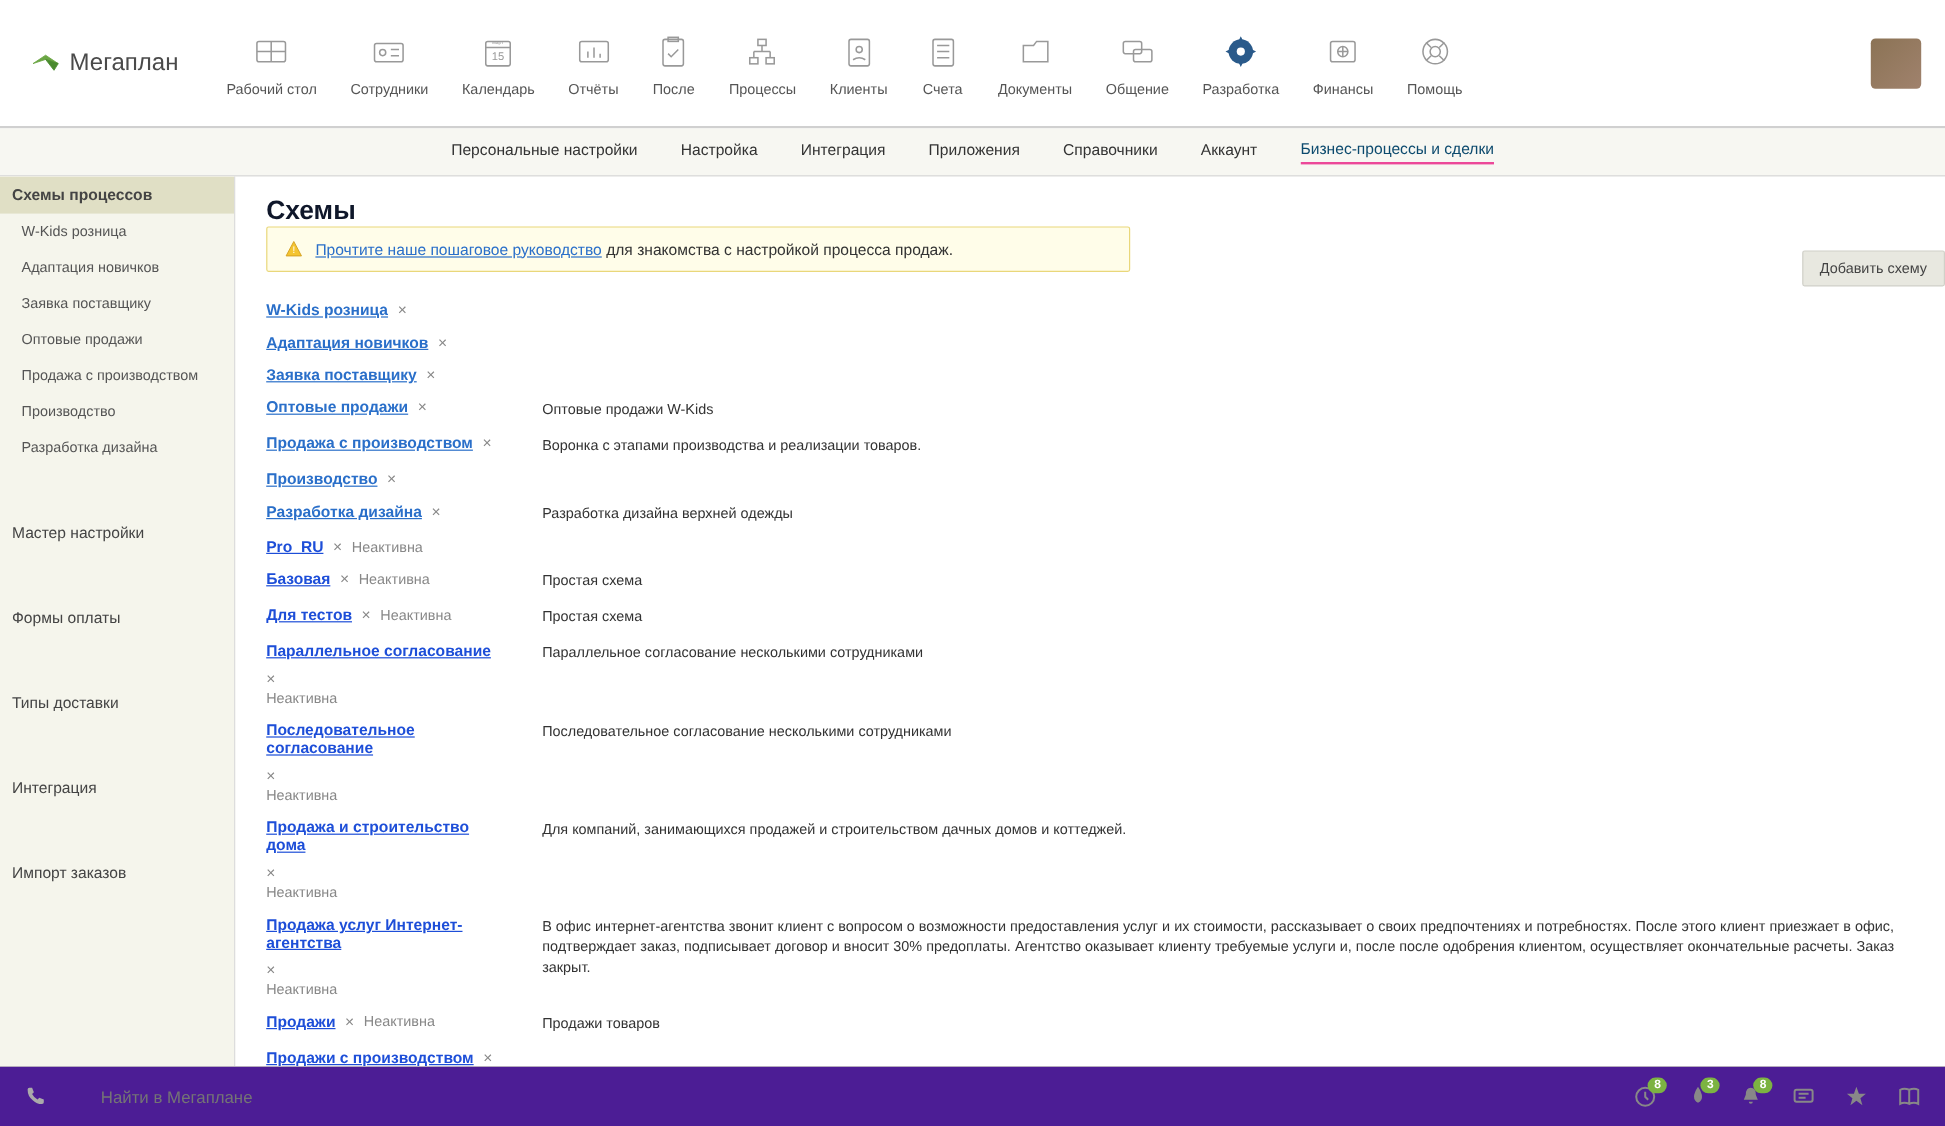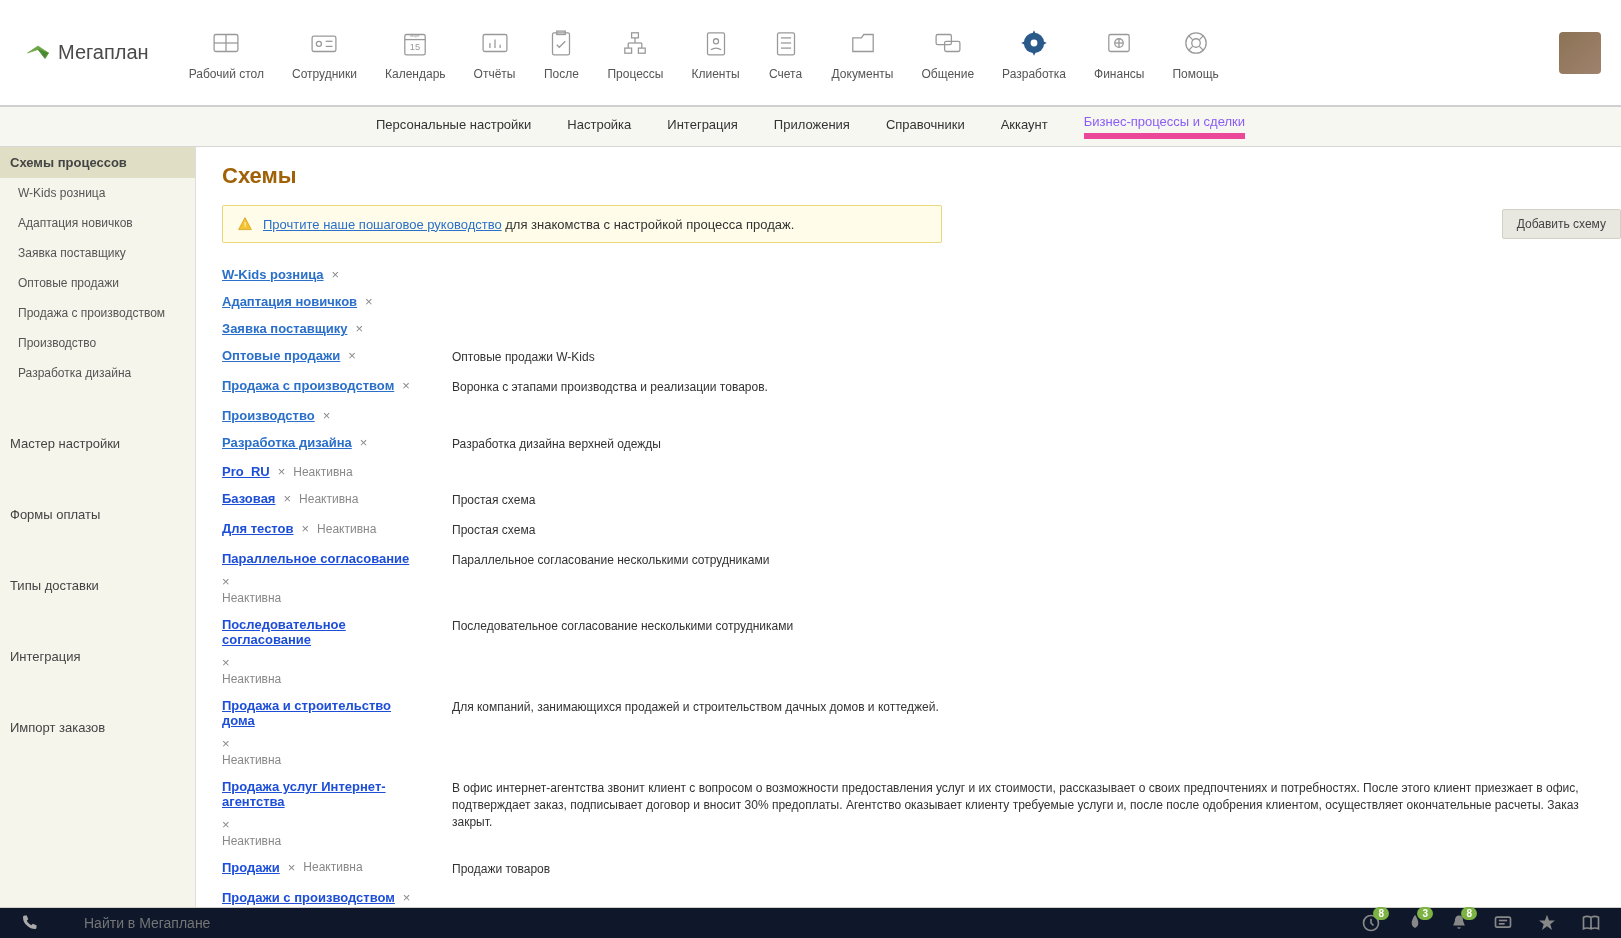--- a/index.html
+++ b/index.html
@@ -14,53 +14,53 @@
 .nav-item.active .nav-icon { color:#2a5a8a; }
 .nav-icon { width: 36px; height: 36px; display:flex; align-items:center; justify-content:center; }
 .nav-icon svg { width: 34px; height: 34px; stroke:#999; fill:none; stroke-width:1.5; }
 .nav-item.active .nav-icon svg { stroke:#2a5a8a; fill:#2a5a8a; }
 .nav-label { font-size:12px; color:#555; }
 .avatar { width:42px; height:42px; border-radius:4px; background: linear-gradient(135deg,#8b7355,#a0826d); margin-left:auto; }
 
 
 .subnav { height: 40px; border-bottom:1px solid #d7d7d7; background:#f7f7f2; display:flex; align-items:center; justify-content:center; gap:36px; }
 .subnav-item { color:#333; font-size:13px; cursor:pointer; padding-bottom:4px; }
-.subnav-item.active { color:#8b5cf6; border-bottom:6px solid #ec4899; }
+.subnav-item.active { color:#0c4a6e; border-bottom:2px solid #ec4899; }
 
 
 .layout { display:flex; height: calc(100vh - 85px - 40px - 35px); }
 .sidebar { width:196px; background:#f5f5ec; border-right:1px solid #ddd; padding:0; overflow-y:auto; flex-shrink:0; }
 .sidebar-item { padding:8px 10px 8px 10px; font-size:12px; color:#444; cursor:pointer; }
 .sidebar-item.selected { background:#e0dfc5; font-weight:bold; font-size:13px; }
 .sidebar-item.sub { padding-left:18px; font-size:12px; color:#555; }
 .sidebar-item.section { font-size:13px;margin-top:40px; }
 
 .main { flex:1; padding:16px 26px 20px 26px; overflow-y:auto; position:relative; }
-.page-title { font-size:22px; font-weight:bold; color:#a16207; margin-bottom:16px; }
+.page-title { font-size:22px; font-weight:bold; color:#0f172a; margin-bottom:0; }
 
 .notice { border:1px solid #e9d77a; background:#fffde9; padding:10px 14px; border-radius:2px; margin-bottom:18px; display:flex; align-items:center; gap:10px; max-width:720px; }
 .notice-icon { width:16px; height:16px; flex-shrink:0; }
 .notice a { color:#2a6fc9; }
 .notice span.tail { color:#333;margin-top:32px; }
 
 .add-btn { position:absolute; right:0; top:62px; background:#e8e8e0; border:1px solid #d0d0c8; padding:7px 14px; font-size:12px; color:#444; cursor:pointer; border-radius:2px; }
 
 .schema-list { max-width: 1420px; }
 .schema-row { display:flex; gap: 30px; padding:6px 0; align-items:flex-start; }
 .schema-name-col { width: 200px; flex-shrink:0; display:flex; flex-direction:column; gap:2px; }
 .schema-name-line { display:flex; align-items:center; gap:8px; flex-wrap:wrap; }
 .schema-link { font-size:13px; font-weight:bold; text-decoration:underline; cursor:pointer; }
 .schema-link.active { color:#2a6fc9; }
 .schema-link.inactive { color:#1d4ed8; }
 .close-x { color:#888; font-size:13px; cursor:pointer; }
 .status-inactive { color:#888; font-size:12px; }
 .schema-desc { color:#333; font-size:12px; flex:1; padding-top:1px; line-height:1.4; }
 
 
-.bottombar { position:fixed; bottom:0; left:0; right:0; height:31px; background:#0f172a; border-top:1px solid #d0d0c8; display:flex; align-items:center; padding:0 20px; gap:16px; }
+.bottombar { position:fixed; bottom:0; left:0; right:0; height:50px; background:#4c1d95; border-top:1px solid #d0d0c8; display:flex; align-items:center; padding:0 20px; gap:16px; }
 .phone-icon { color:#aaa; }
 .search-input { flex:1; border:none; background:transparent; font-size:14px; color:#888; outline:none; padding-left:30px; }
 .status-icons { display:flex; gap:24px; align-items:center; color:#888; }
 .status-icon { position:relative; width:20px; height:20px; }
 .badge { position:absolute; top:-6px; right:-8px; background:#7cb342; color:#fff; font-size:10px; border-radius:8px; padding:1px 5px; font-weight:bold; }
 </style>
 </head>
 <body>
 
 <div class="topbar">

